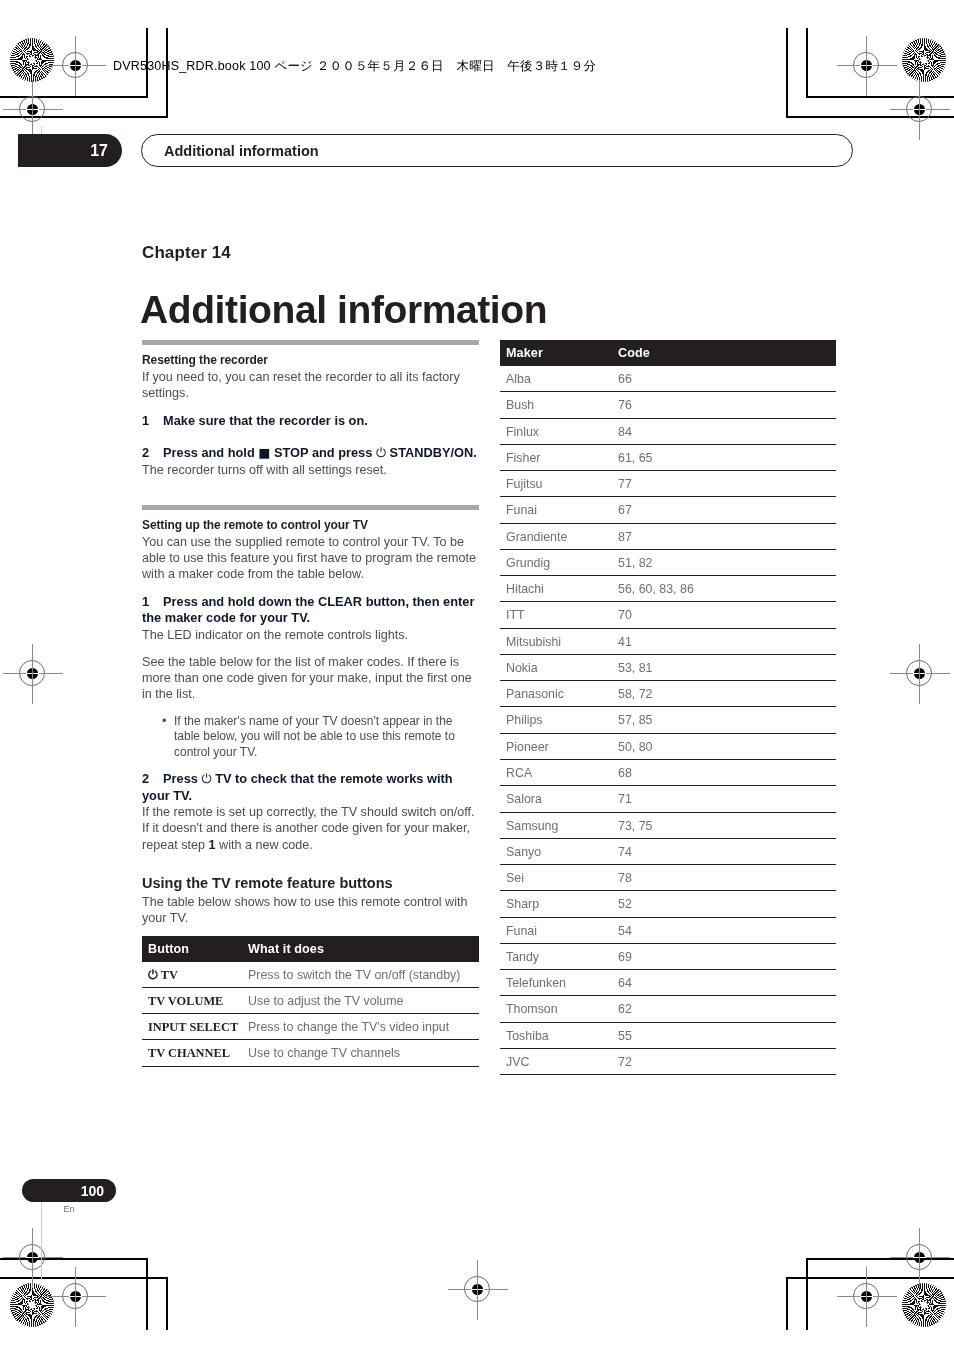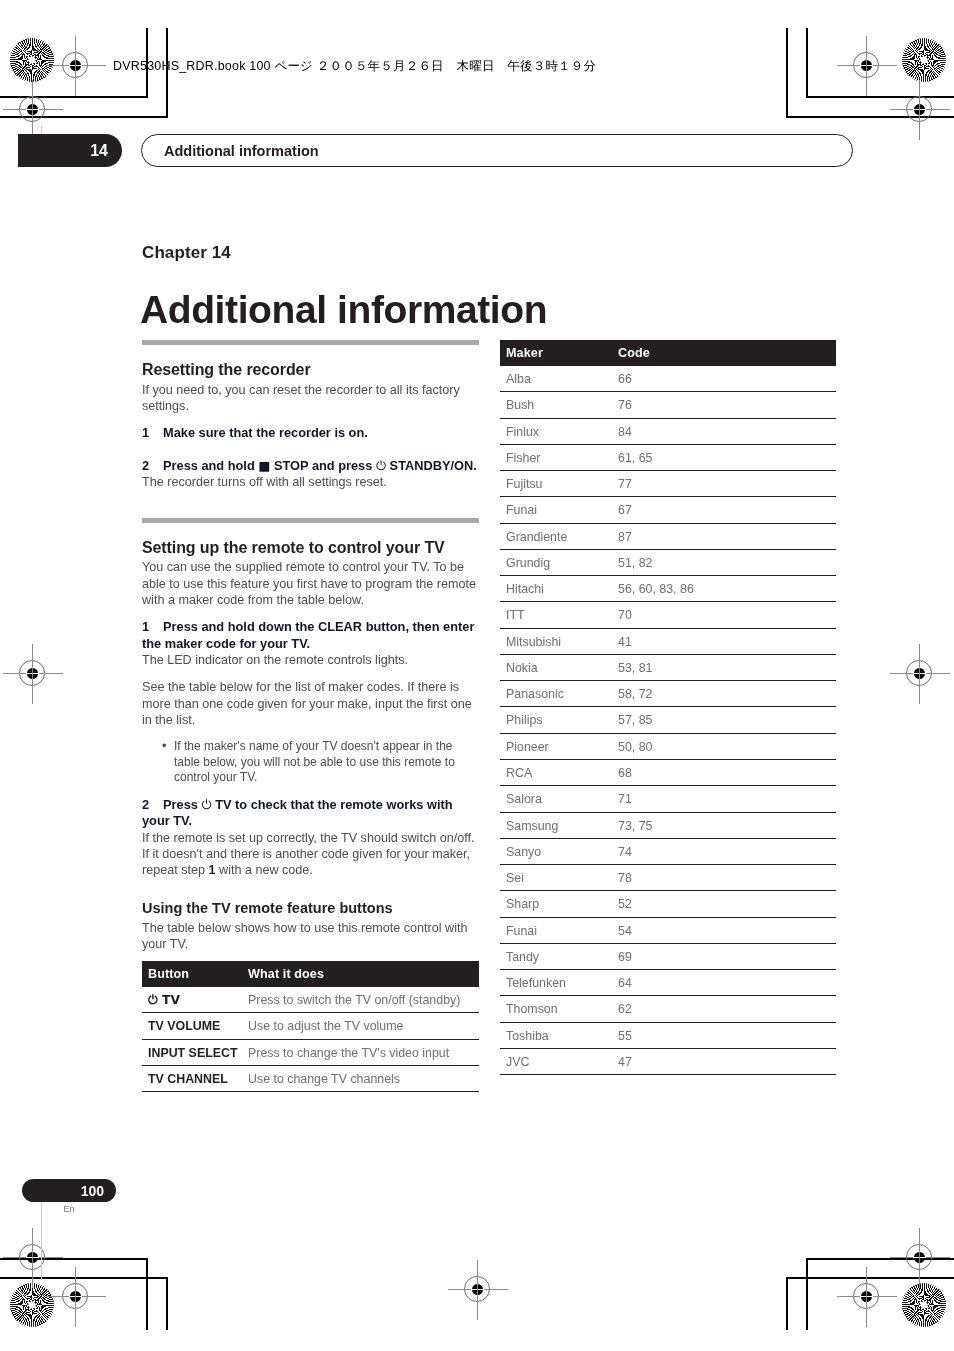--- a/index.html
+++ b/index.html
@@ -105,22 +105,22 @@
 
   
   .col-left  { position: absolute; left: 142px; top: 340px; width: 337px; }
   .col-right { position: absolute; left: 500px; top: 340px; width: 336px; }
 
   .rule {
     height: 5px; background: #a8a8a8; width: 100%;
     margin-bottom: 7px;
   }
   h2.sec {
-    margin: 16px 0 2px 0;
-    font-size: 16px;
+    margin: 8px 0 2px 0;
+    font-size: 12px;
     font-weight: bold;
     color: #231f20;
     line-height: 1.18;
     letter-spacing: -.1px;
   }
   h3.sub {
     margin: 0 0 2px 0;
     font-size: 14.5px;
     font-weight: bold;
     color: #231f20;
@@ -184,20 +184,21 @@
     font-size: 12.4px;
     color: #6f6f6f;
     padding: 6px 0 5px 6px;
     border-bottom: 1.3px solid #231f20;
     vertical-align: top;
     line-height: 1.15;
   }
   table.tbl tbody td.btn {
     color: #231f20;
     font-weight: bold;
+    font-family: Liberation Serif, serif;
   }
   table.buttons-tbl col.c1 { width: 100px; }
   table.makers-tbl col.c1 { width: 112px; }
 
   
   .page-pill {
     position: absolute; left: 22px; top: 1179px;
     width: 94px; height: 23px;
     background: #231f20;
     border-radius: 12px;
@@ -281,21 +282,21 @@
         <i></i>
       </div>
 
     <div class="crop-line" style="left:41px; top:126px; width:1px; height:40px; background:#c9c9c9;"></div>
     <div class="crop-line" style="left:41px; top:1200px; width:1px; height:80px; background:#c9c9c9;"></div>
   </div>
 
   <div class="book-line">DVR530HS_RDR.book  100 ページ  ２００５年５月２６日　木曜日　午後３時１９分</div>
 
   <div class="run-head">
-    <div class="chapter-tab">14</div>
+    <div class="chapter-tab">17</div>
     <div class="run-head-box">Additional information</div>
   </div>
 
   <div class="chapter-label">Chapter 14</div>
   <h1 class="chapter-title">Additional information</h1>
 
   <div class="col-left">
 
     <div>
       <div class="rule"></div>
@@ -494,21 +495,21 @@
           <tr>
             <td>Thomson</td>
             <td>62</td>
           </tr>
           <tr>
             <td>Toshiba</td>
             <td>55</td>
           </tr>
           <tr>
             <td>JVC</td>
-            <td>47</td>
+            <td>72</td>
           </tr>
         </tbody>
     </table>
   </div>
 
   <div class="page-pill">100</div>
   <div class="page-lang">En</div>
 
 </div>
 

